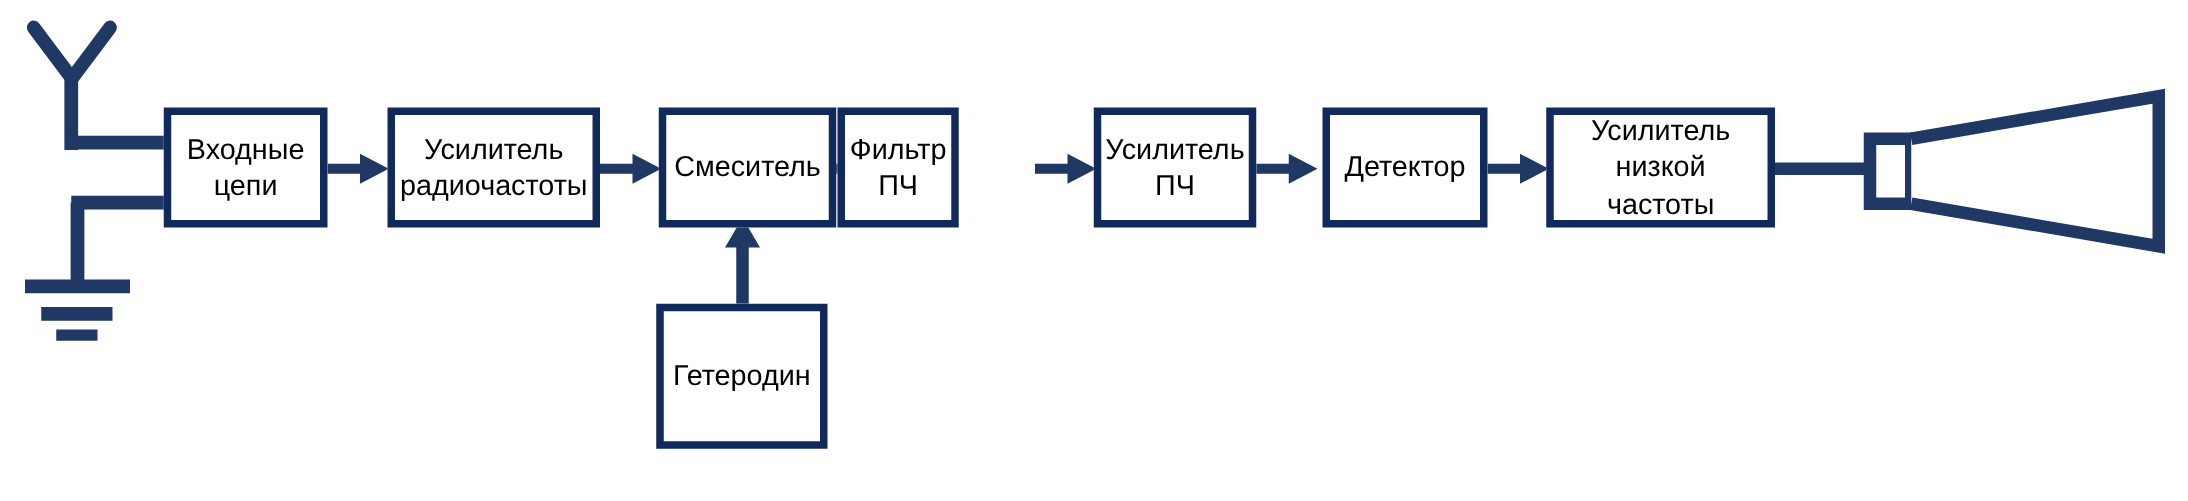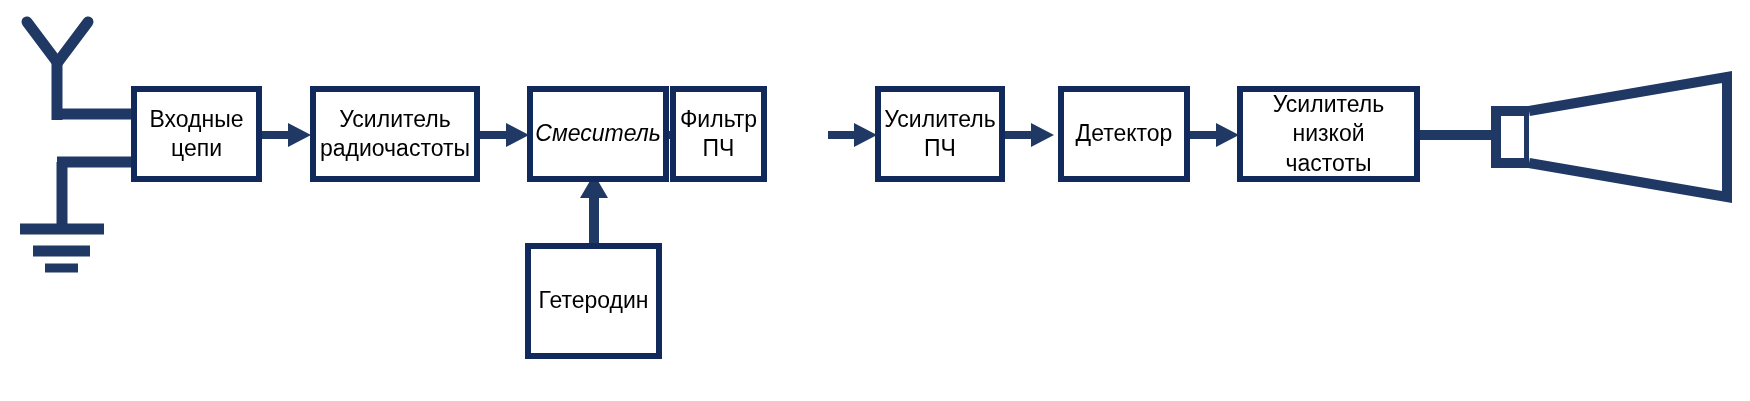--- a/index.html
+++ b/index.html
@@ -120,21 +120,21 @@
   <div class="block" style="left:131px; top:86px; width:131px; height:96px;align-items:center;">
     <span class="block-label">Входные
 цепи</span>
   </div>
 
   <div class="block" style="left:310px; top:86px; width:170px; height:96px;">
     <span class="block-label">Усилитель
 радиочастоты</span>
   </div>
 
-  <div class="block" style="left:527px; top:86px; width:142px; height:96px;font-style:italic;">
+  <div class="block" style="left:527px; top:86px; width:142px; height:96px;">
     <span class="block-label">Смеситель</span>
   </div>
 
   <div class="block" style="left:670px; top:86px; width:97px; height:96px;">
     <span class="block-label">Фильтр
 ПЧ</span>
   </div>
 
   <div class="block" style="left:875px; top:86px; width:130px; height:96px;">
     <span class="block-label">Усилитель

